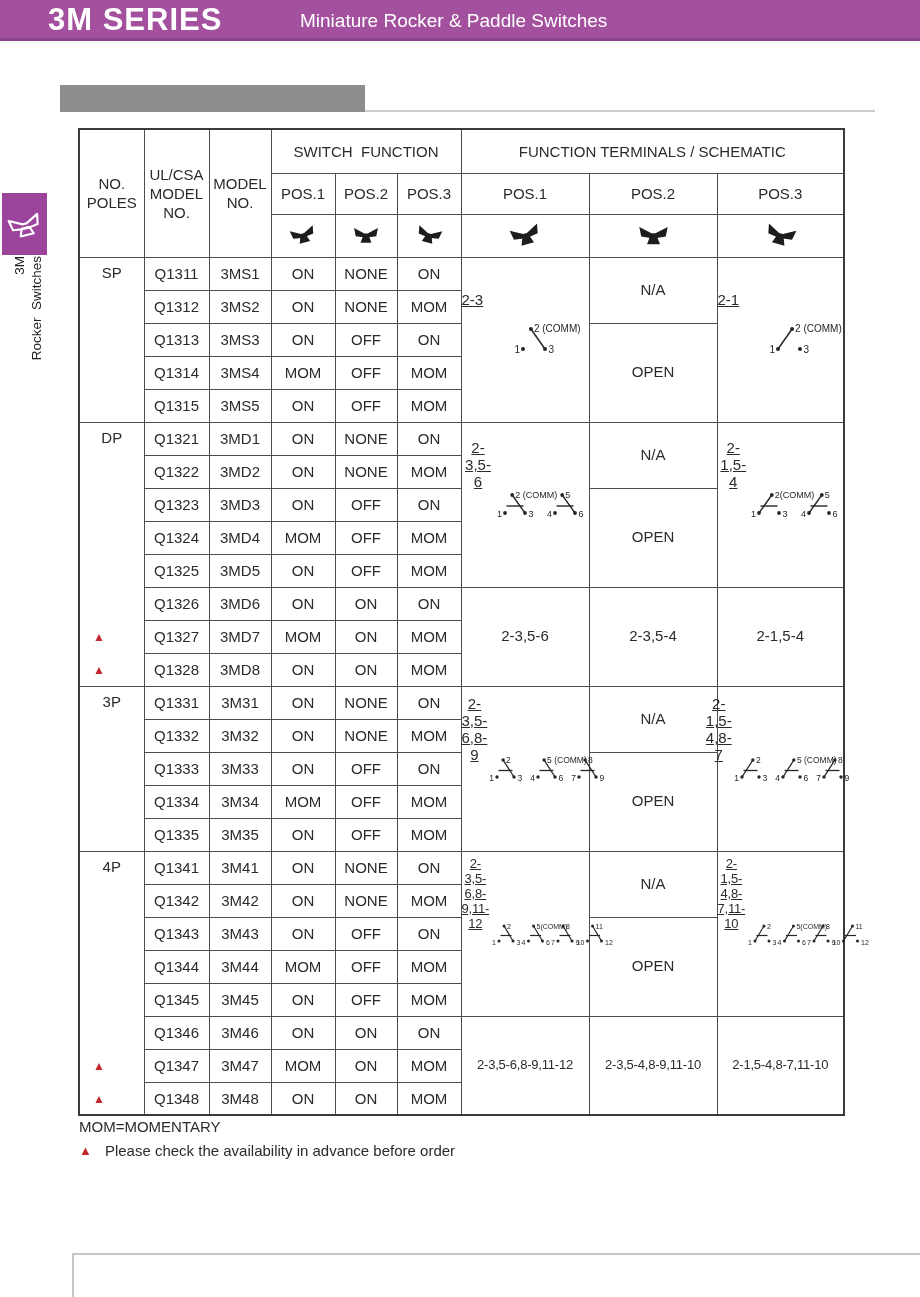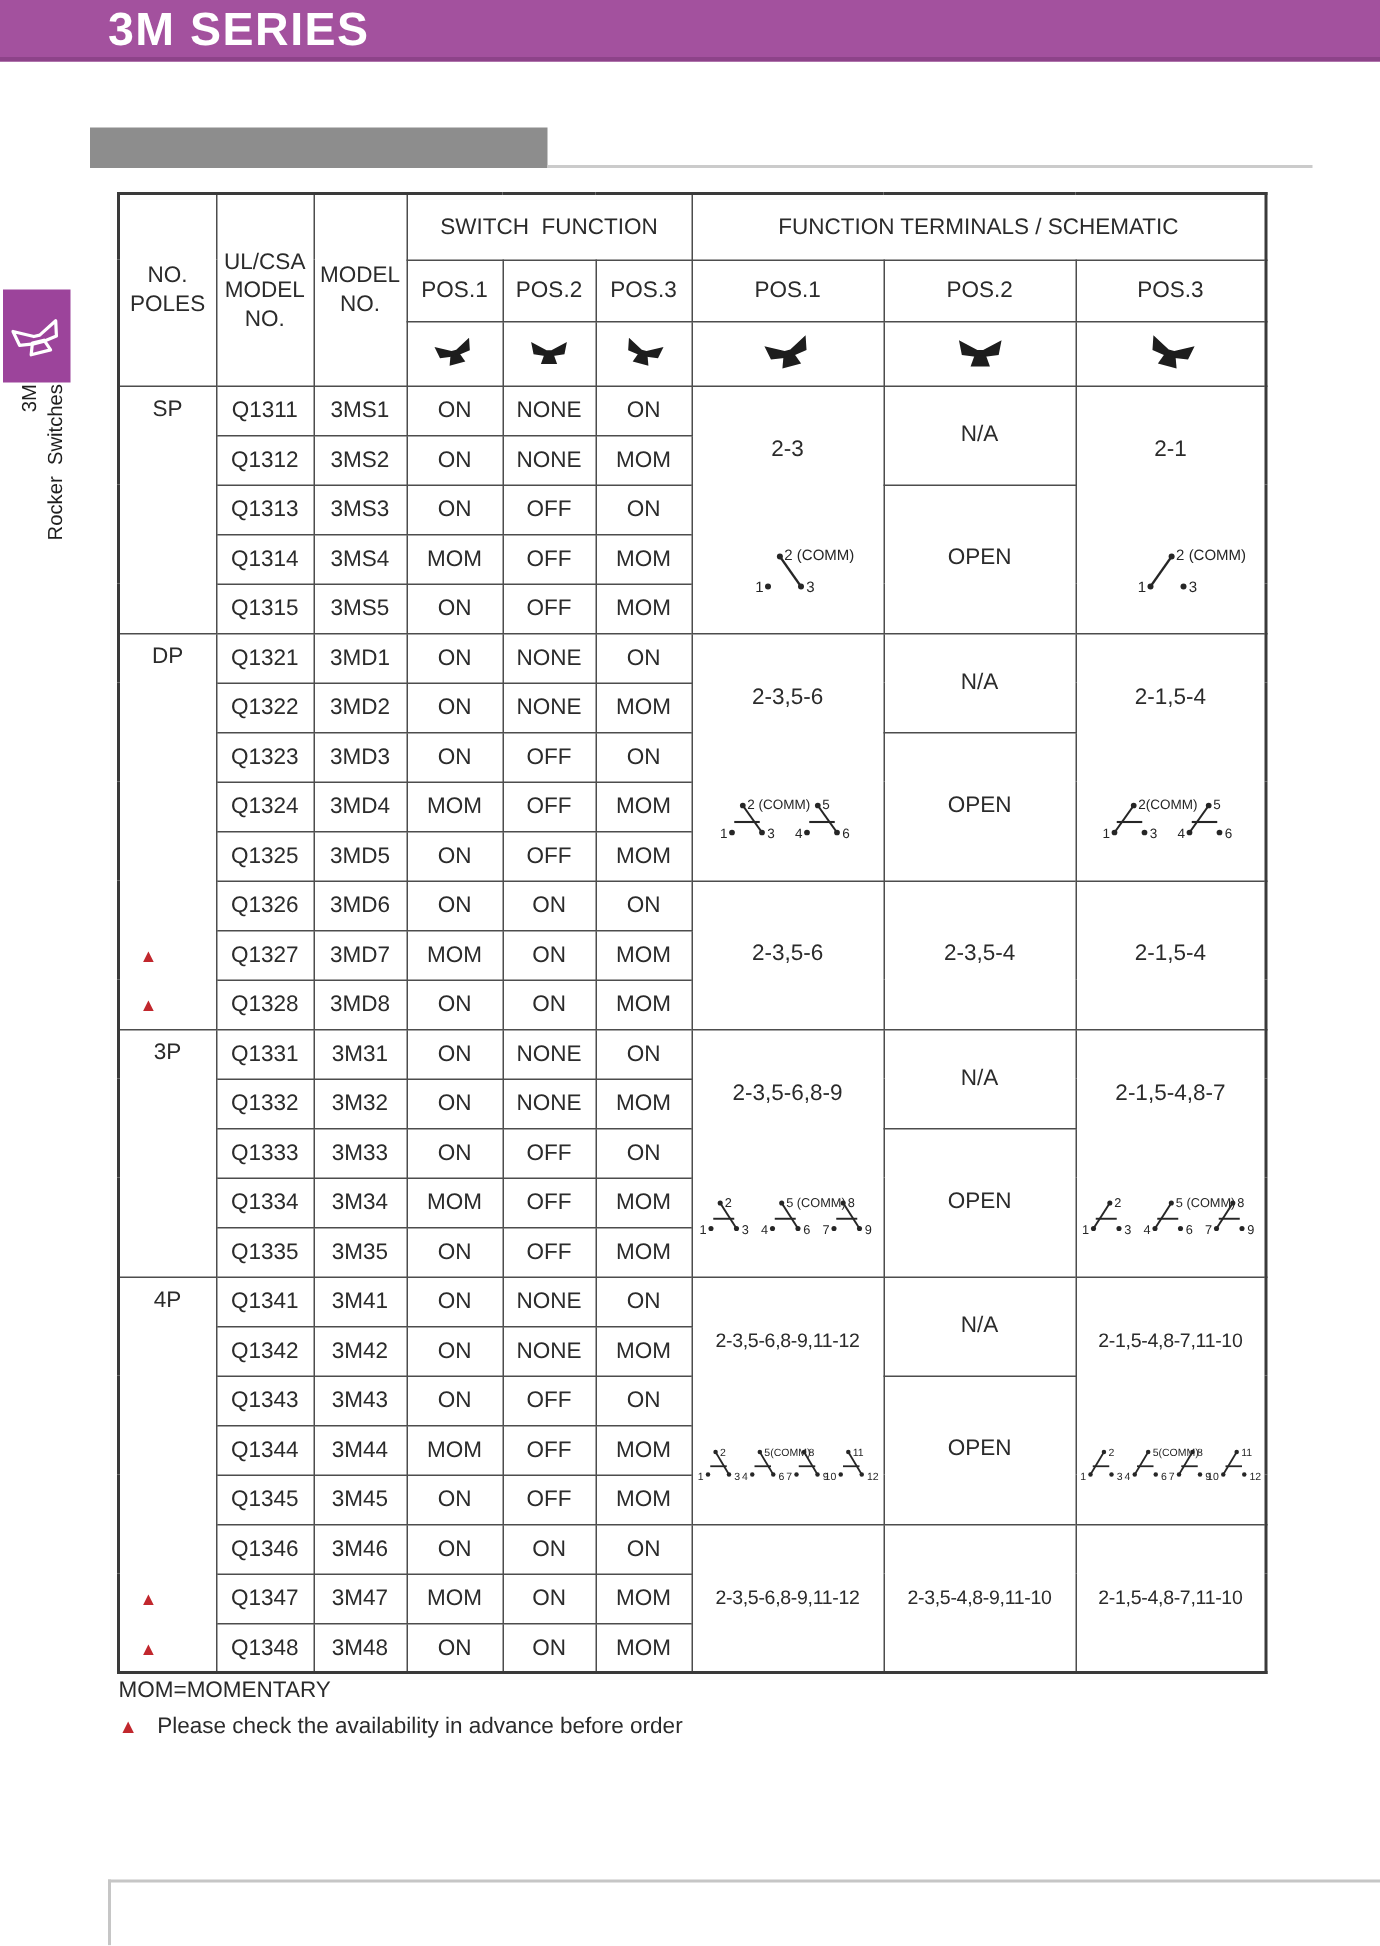--- a/index.html
+++ b/index.html
@@ -1,21 +1,21 @@
 <!DOCTYPE html>
 <html><head>
 <meta charset="utf-8">
 <style>
   html,body{margin:0;padding:0;background:#fff;}
   .page{position:relative;width:920px;height:1297px;background:#fff;overflow:hidden;
         font-family:"Liberation Sans","DejaVu Sans",sans-serif;color:#2b2b2b;}
 
   
   .banner{position:absolute;left:0;top:0;right:0;height:38px;background:#a3519e;border-bottom:3px solid #8d4389;}
-  .brand{position:absolute;left:48px;top:2px;font-size:31px;font-weight:800;letter-spacing:1px;color:#fff;margin-left:24px;}
+  .brand{position:absolute;left:48px;top:2px;font-size:31px;font-weight:800;letter-spacing:1px;color:#fff;}
   .subtitle{position:absolute;left:300px;top:10px;font-size:19px;color:#fff;}
 
   
   .side-tab{position:absolute;left:2px;top:193px;width:45px;height:62px;background:#9c449b;
             display:flex;align-items:center;justify-content:center;}
   .side-label{position:absolute;left:-31px;top:298px;width:120px;height:36px;transform:rotate(-90deg);
               text-align:right;font-size:13.5px;line-height:17px;color:#1e1e1e;white-space:pre;}
 
   
   .section-bar{position:absolute;left:60px;top:85px;width:277px;height:27px;background:#8d8d8d;
@@ -29,21 +29,21 @@
   th,td{border:1px solid #4d4d4d;padding:0;text-align:center;vertical-align:middle;
         font-size:15px;color:#2b2b2b;font-weight:normal;}
   thead tr.h1{height:44px;} thead tr.h2{height:41px;} thead tr.h3{height:43px;}
   tbody tr{height:33px;}
   .pre{white-space:pre-line;line-height:19px;}
   .grp-head{white-space:pre;}
   .pole-cell{vertical-align:top;position:relative;}
   .pole-label{display:inline-block;margin-top:6px;text-align:right;}
   .flag{position:absolute;left:13px;color:#c1272d;font-size:12px;line-height:1;}
   .sch-cell{vertical-align:top;}
-  .sch-split{display:flex;flex-direction:column;}
+  .sch-split{display:flex;flex-direction:row;text-decoration:underline;}
   .sch-split .sch-txt{height:52%;display:flex;align-items:center;justify-content:center;}
   .sch-split .sch-drw{flex:1;display:flex;align-items:center;justify-content:center;}
   .sch-single{display:flex;align-items:center;justify-content:center;}
   .sch-txt.tight{font-size:13px;letter-spacing:-0.2px;}
   svg{overflow:visible;display:block;}
   .ricon{display:inline-flex;align-items:center;justify-content:center;}
 
   
   .fn1{position:absolute;left:79px;top:1118px;font-size:15px;}
   .fn2{position:absolute;left:79px;top:1142px;font-size:15px;display:flex;align-items:center;gap:13px;}
@@ -53,20 +53,21 @@
   .next-box{position:absolute;left:72px;top:1253px;right:0;bottom:0;
             border-top:2px solid #c6c6c6;border-left:2px solid #c6c6c6;}
 </style>
 </head>
 <body>
 
 <div class="page">
 
   <div class="banner">
     <div class="brand">3M SERIES</div>
+    <div class="subtitle">Miniature Rocker &amp; Paddle Switches</div>
   </div>
 
   <div class="side-tab">
     <span class="ricon">
         <svg viewBox="0 0 24 20" width="32" height="27">
           <g transform="rotate(-14 12 11)" fill="none" stroke="#ffffff" stroke-width="1.6" stroke-linejoin="round">
             <polygon points="1,4.5 10.5,9.5 13.5,9.5 23,4.5 21.5,12 14.5,13 9.5,13 2.5,12"></polygon>
             <polygon points="9,12.5 15,12.5 17,18 7,18"></polygon>
           </g>
         </svg>

